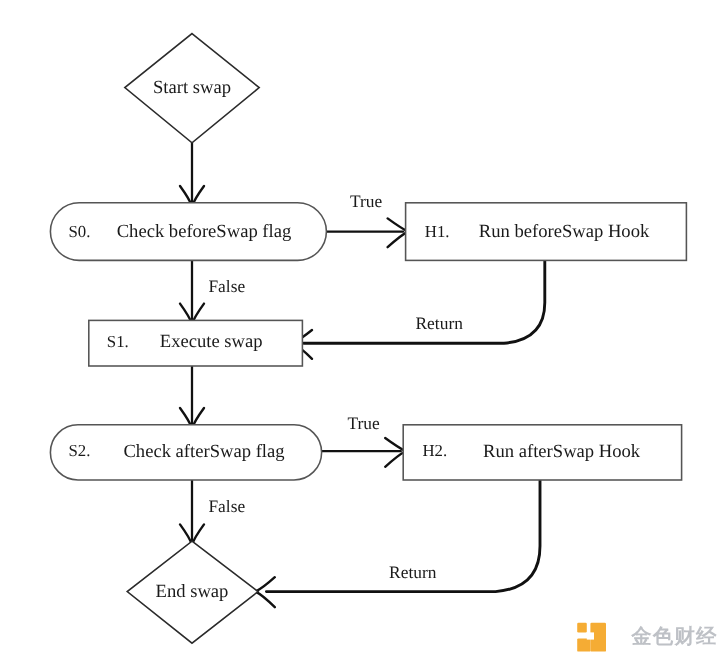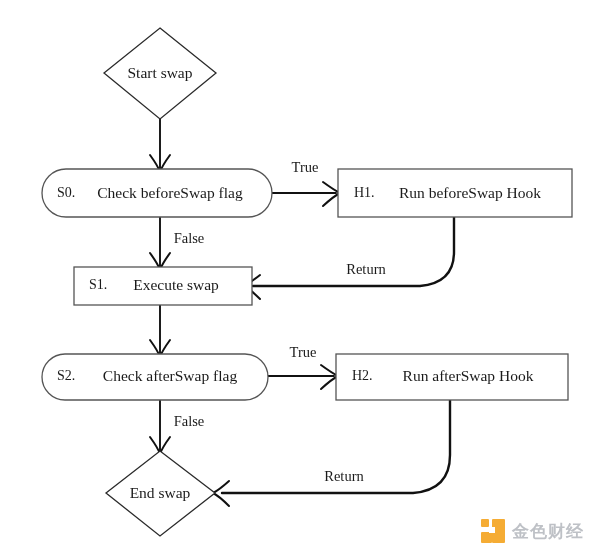--- a/index.html
+++ b/index.html
@@ -79,21 +79,21 @@
     text-anchor: middle;
     dominant-baseline: middle;
   }
   
   #watermark {
     position: absolute;
     left: 481px;
     top: 519px;
     display: flex;
     align-items: center;
-    gap: 7px;
+    gap: 21px;
     opacity: 0.92;
     text-align: center;
   }
   .wm-mark {
     position: relative;
     width: 24px;
     height: 24px;
     flex: 0 0 auto;
   }
   .wm-sq-small {

